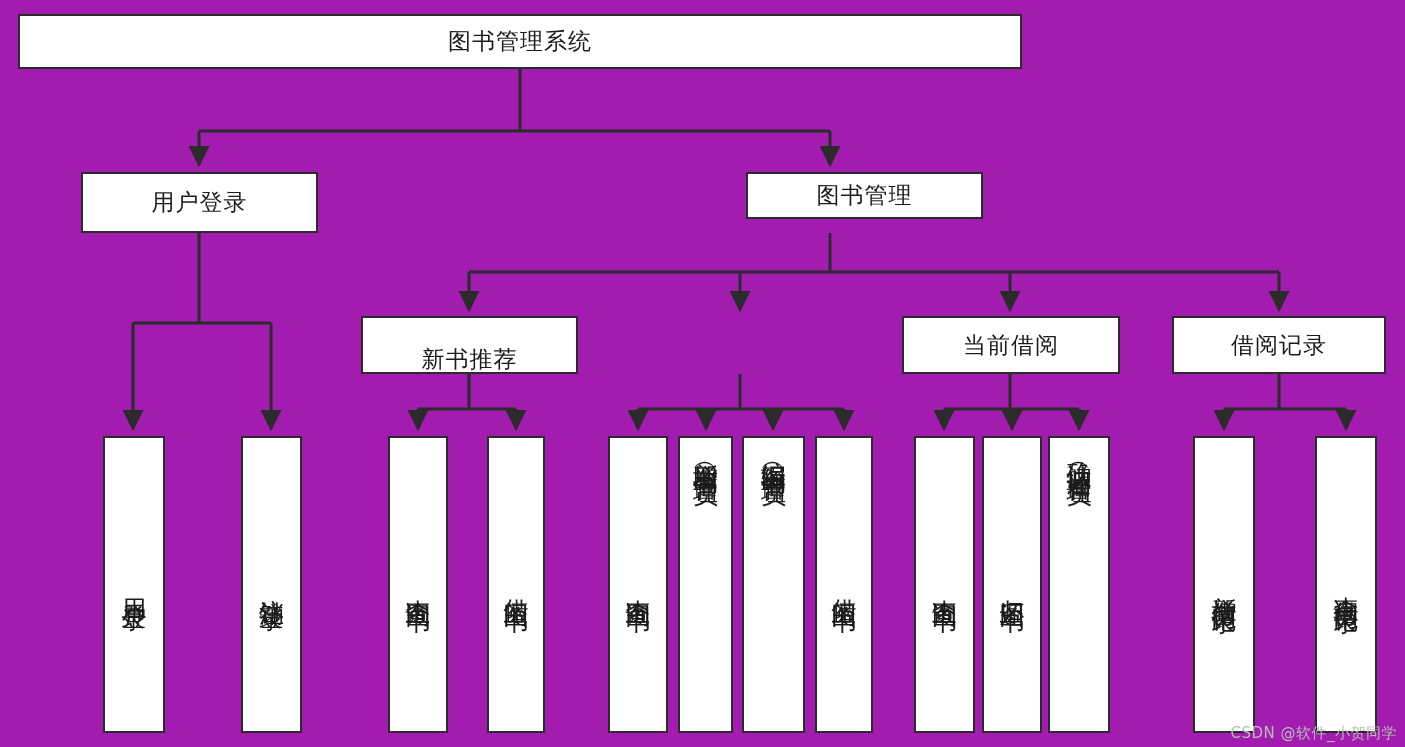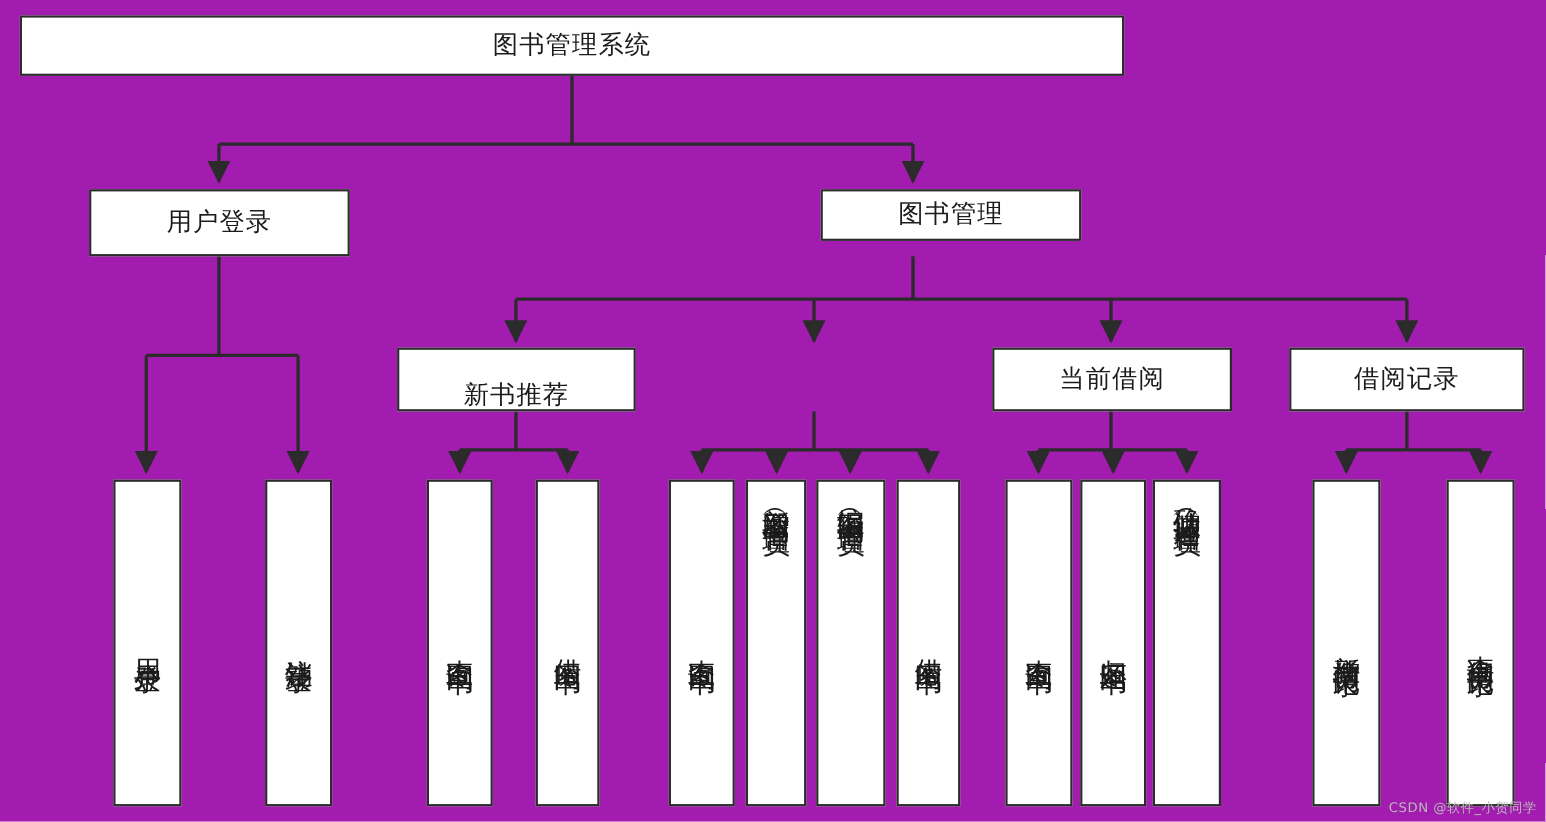--- a/index.html
+++ b/index.html
@@ -63,21 +63,21 @@
   }
   
   .node-vertical.vcenter {
     align-items: center;
     padding-top: 0;
   }
   #watermark {
     position: absolute;
     right: 8px;
     bottom: 4px;
-    font-size: 12px;
+    font-size: 15px;
     color: #b9b9b9;
     letter-spacing: 0.5px;
     white-space: nowrap;
     pointer-events: none;
   }
 </style>
 </head>
 <body>
 
 <div id="diagram-root">

